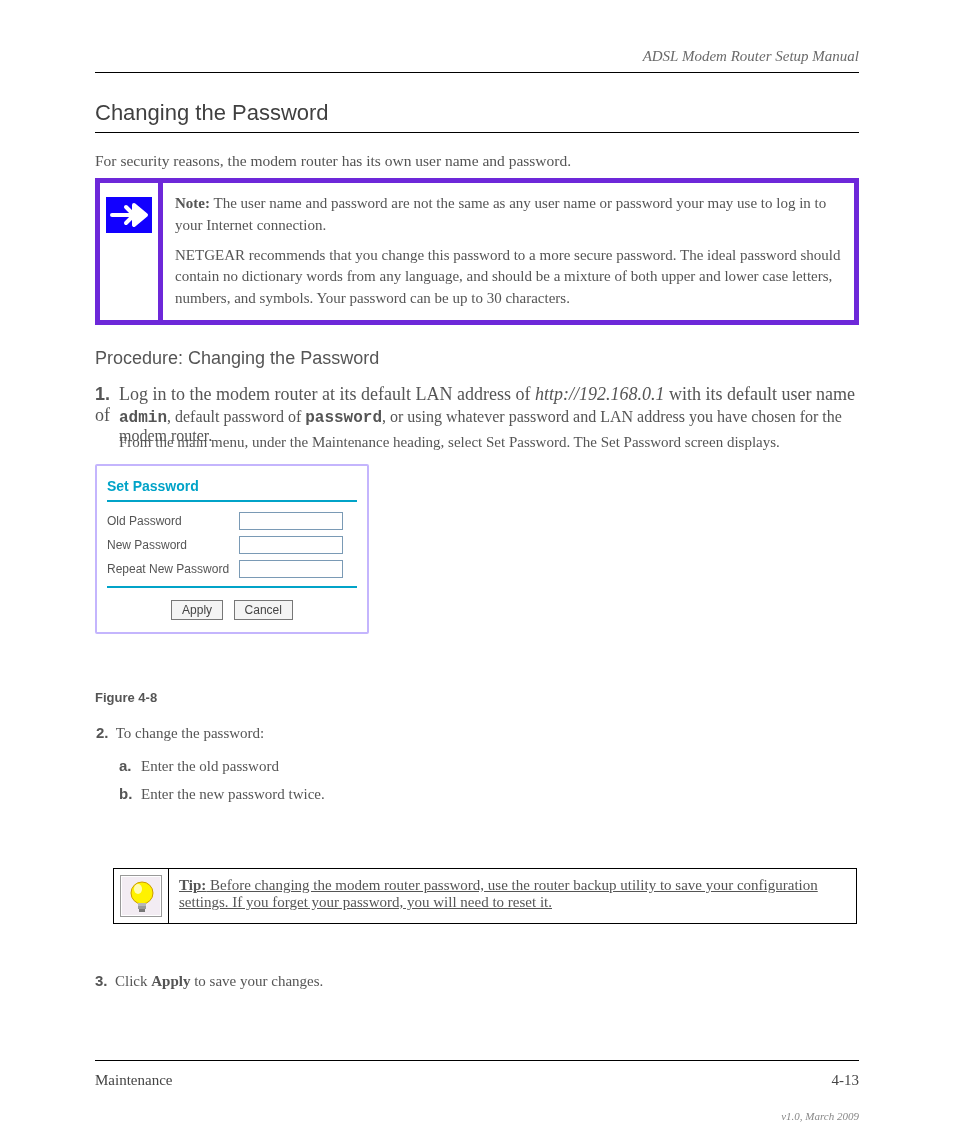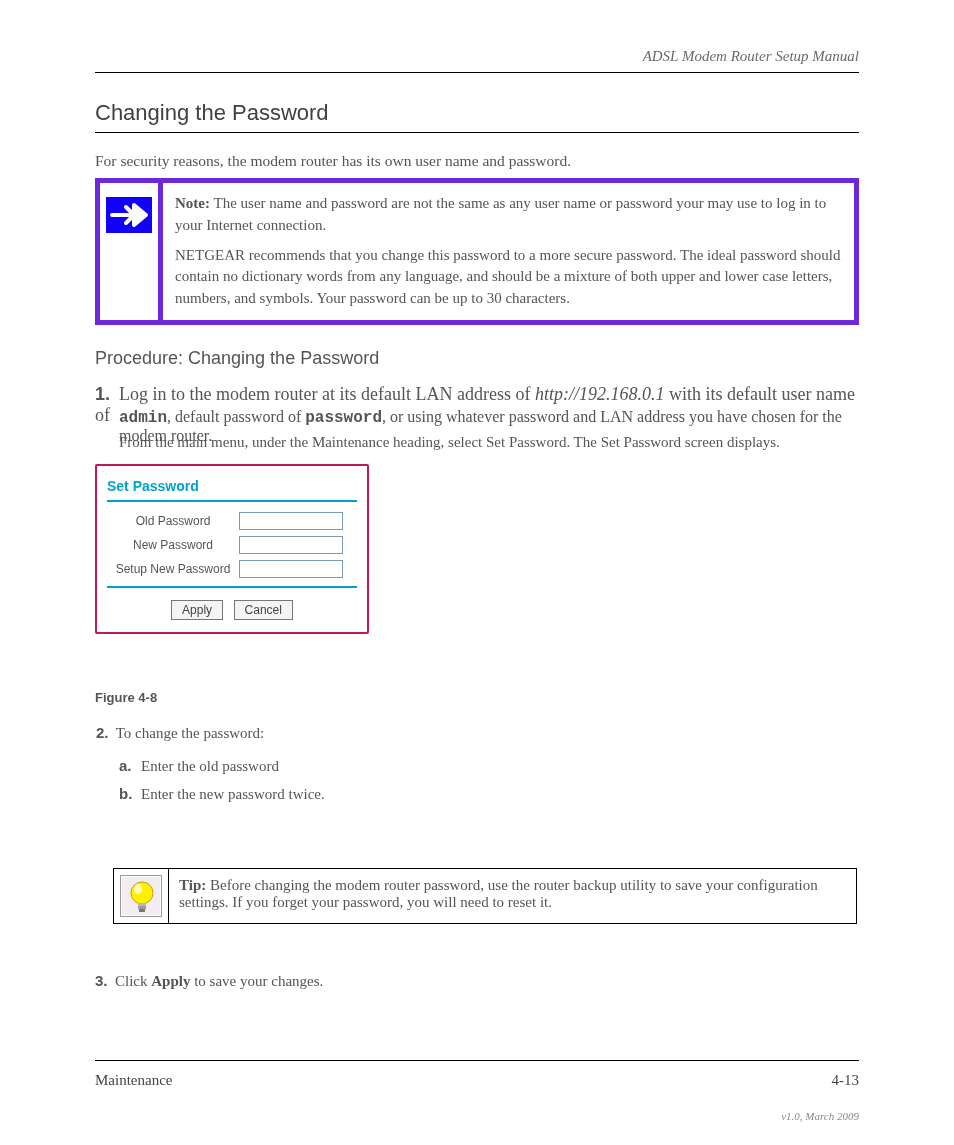--- a/index.html
+++ b/index.html
@@ -122,21 +122,21 @@
     left: 24px;
     font-size: 15px;
     color: #555;
   }
   
   .dialog {
     position: absolute;
     top: 464px;
     left: 0;
     width: 274px;
-    border: 2px solid #be185d;
+    border: 2px solid #c4b5fd;
     border-radius: 2px;
     background: #fff;
     font-family: Arial, Helvetica, sans-serif;
     box-shadow: inset 1px 1px 0 #fff;
   }
   .dialog-inner { padding: 12px 10px 12px 10px; }
   .dialog-title {
     color: #01a3c8;
     font-size: 14px;
     font-weight: bold;
@@ -147,21 +147,21 @@
     background: #01a3c8;
     margin: 6px 0 10px 0;
   }
   .dialog-row {
     display: flex;
     align-items: center;
     margin-bottom: 6px;
     font-size: 12px;
     color: #555;
   }
-  .dialog-row label { width: 132px; text-align: center; }
+  .dialog-row label { width: 132px; }
   .dialog-row input {
     width: 104px;
     height: 18px;
     border: 1px solid #7a9ab5;
     background: #fff;
     font-size: 12px;
     padding: 0 2px;
   }
   .dialog-hr2 {
     height: 1.5px;
@@ -216,20 +216,21 @@
     left: 18px;
     width: 744px;
     border-collapse: collapse;
   }
   .tip-table td {
     border: 1px solid #000;
     vertical-align: top;
     padding: 8px 10px;
     font-size: 15px;
     color: #555;
+    text-decoration: underline;
   }
   .tip-icon-cell {
     width: 54px;
     text-align: center;
     padding: 6px !important;
   }
   .bulb-wrap {
     width: 42px;
     height: 42px;
     border: 1px solid #999;
@@ -331,21 +332,21 @@
       <div class="dialog-hr"></div>
       <div class="dialog-row">
         <label>Old Password</label>
         <input type="password" style="">
       </div>
       <div class="dialog-row">
         <label>New Password</label>
         <input type="password" style="">
       </div>
       <div class="dialog-row">
-        <label>Setup New Password</label>
+        <label>Repeat New Password</label>
         <input type="password" style="">
       </div>
       <div class="dialog-hr2"></div>
       <div class="dialog-buttons">
         <button>Apply</button>
         <button>Cancel</button>
       </div>
     </div>
   </div>
 

